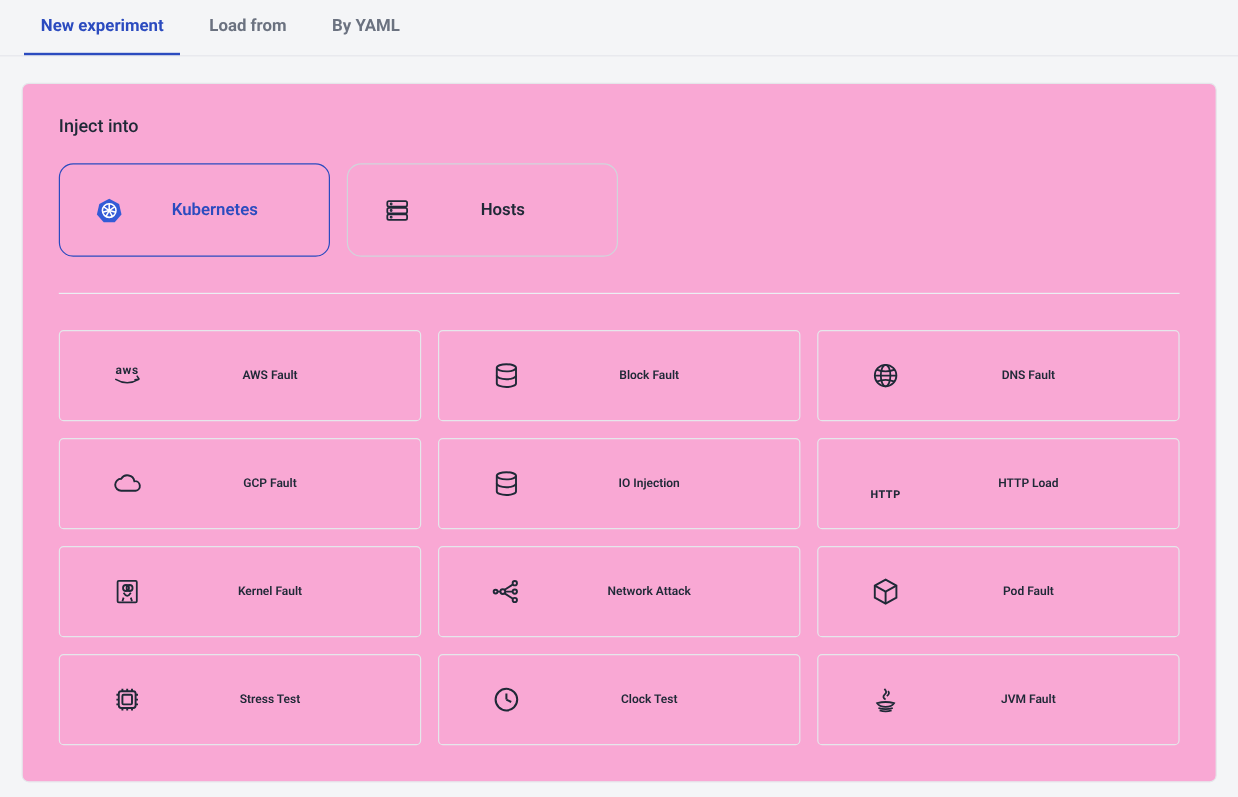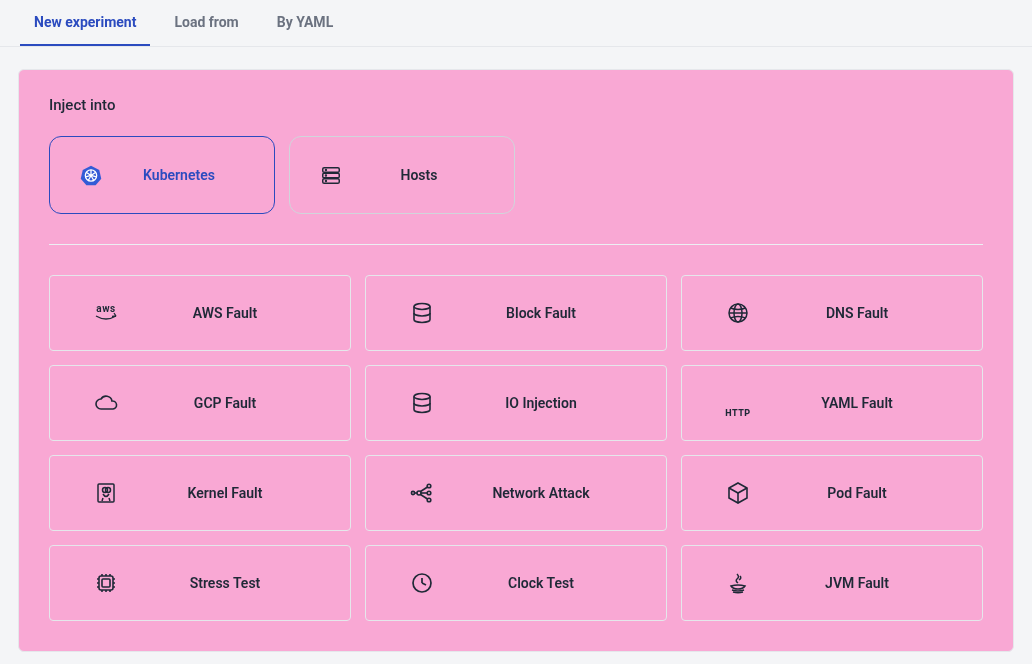--- a/index.html
+++ b/index.html
@@ -94,21 +94,21 @@
     }
     .fault-card .icon-slot {
       width: 28px;
       display: flex;
       justify-content: center;
       align-items: center;
     }
     .fault-card .label-slot {
       flex: 1;
       text-align: center;
-      font-size: 14px;
+      font-size: 10px;
       font-weight: 600;
     }
     svg { display: block; }
     .aws-text { font-size: 10px; font-weight: 700; letter-spacing: 0.5px; }
     .http-text { font-size: 9px; font-weight: 800; letter-spacing: 0.5px; }
   </style>
 </head>
 <body>
 
 <div class="page">
@@ -213,21 +213,21 @@
             <path d="M4 12 a8 3 0 0 0 16 0"></path>
           </svg>
         </span>
         <span class="label-slot">IO Injection</span>
       </div>
 
       <div class="fault-card">
         <span class="icon-slot">
           <span class="http-text" style="color:#1f2937;margin-top:19px;">HTTP</span>
         </span>
-        <span class="label-slot">YAML Fault</span>
+        <span class="label-slot">HTTP Load</span>
       </div>
 
       <div class="fault-card">
         <span class="icon-slot">
           <svg width="24" height="24" viewBox="0 0 24 24" fill="none" stroke="#1f2937" stroke-width="1.5">
             <rect x="4" y="3" width="16" height="18" rx="1"></rect>
             <circle cx="11" cy="9" r="2.5"></circle>
             <circle cx="14" cy="9" r="2.5"></circle>
             <path d="M9 13 q3 5 6 0"></path>
             <path d="M9 17 l-1 3 M15 17 l1 3"></path>

